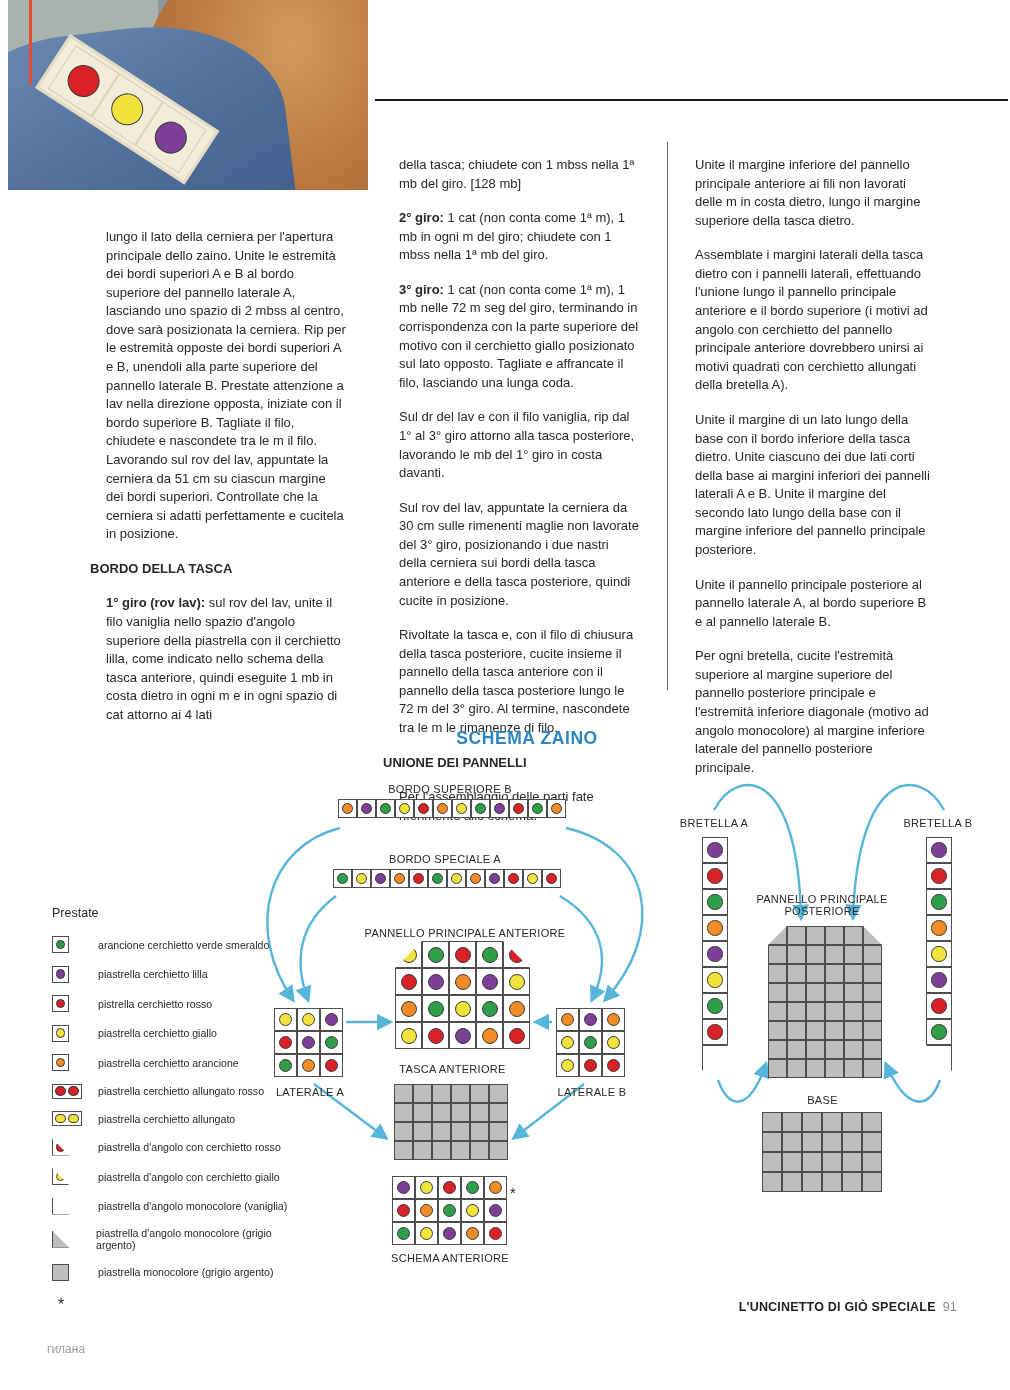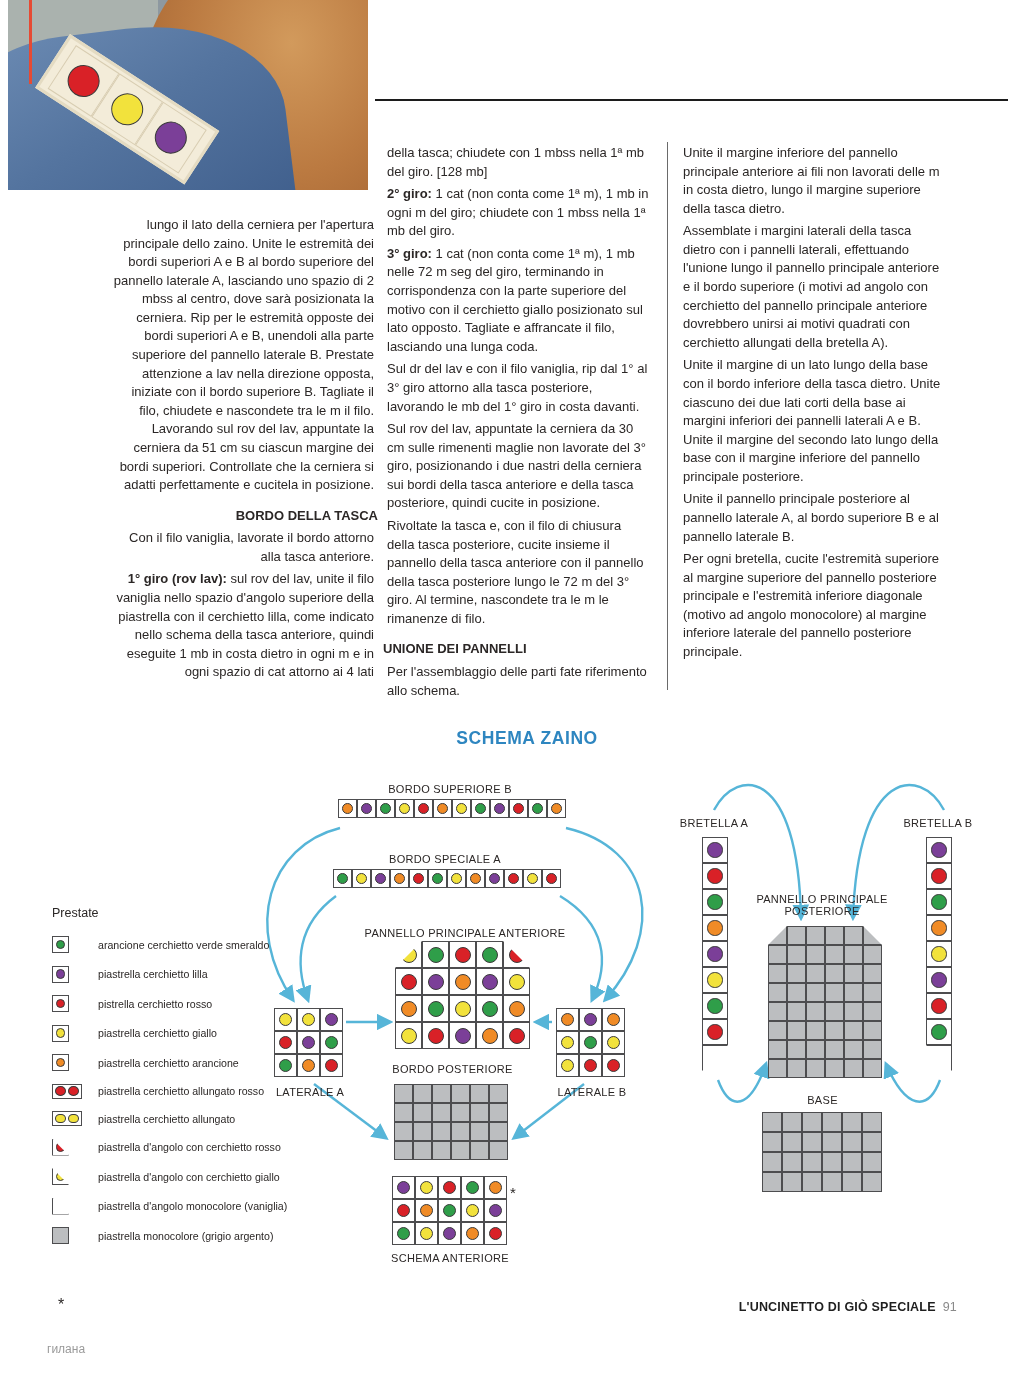--- a/index.html
+++ b/index.html
@@ -13,23 +13,23 @@
   .ph-wall{position:absolute;left:0;top:0;width:150px;height:95px;background:#aab2ae;}
   .ph-jacket{position:absolute;left:-50px;top:30px;width:330px;height:220px;background:linear-gradient(155deg,#6d8cb4 0%,#54749f 45%,#3d5c8a 100%);border-radius:35% 45% 0 0;transform:rotate(-7deg);}
   .ph-hair{position:absolute;right:-45px;top:-55px;width:270px;height:280px;background:radial-gradient(ellipse at 55% 35%, #d29a5c 0%, #bb7a41 50%, #9d5d2d 100%);border-radius:48% 36% 42% 52%;}
   .ph-strap{position:absolute;left:62px;top:34px;width:172px;height:58px;transform:rotate(33deg);transform-origin:left top;background:#f3ecd9;border:3px solid #e4dbc2;display:flex;align-items:center;justify-content:center;}
   .ph-strap .tile{background:#f3ecd9;border-color:#d8cdb2;}
 
   .top-rule{position:absolute;left:375px;top:99px;width:633px;height:2px;background:#1c1c1c;}
   .col-divider{position:absolute;left:667px;top:142px;width:1px;height:548px;background:#6a6a6a;}
 
   .col{position:absolute;width:272px;font-size:13px;line-height:1.43;}
-  .col p{margin:4px;}
+  .col p{margin:16px;}
   .col .subhead{margin:12px 0 2px 0;font-size:13px;font-weight:bold;}
-  .col1{left:106px;top:212px;text-align:right;}
+  .col1{left:90px;top:212px;}
   .col2{left:383px;top:140px;}
   .col3{left:679px;top:140px;}
 
   .schema-title{position:absolute;left:22px;top:728px;width:1010px;text-align:center;
                 font-size:17.5px;font-weight:bold;letter-spacing:.6px;color:#2e86c0;}
 
   .schema-label{position:absolute;font-size:11px;letter-spacing:.3px;text-align:center;color:#2b2726;}
 
   .grid{display:grid;gap:0;}
   .abs{position:absolute;}
@@ -76,21 +76,20 @@
         </div>
       </div>
   </div>
 
   <div class="top-rule"></div>
   <div class="col-divider"></div>
 
   <div class="col col1">
     <p>lungo il lato della cerniera per l'apertura principale dello zaino. Unite le estremità dei bordi superiori A e B al bordo superiore del pannello laterale A, lasciando uno spazio di 2 mbss al centro, dove sarà posizionata la cerniera. Rip per le estremità opposte dei bordi superiori A e B, unendoli alla parte superiore del pannello laterale B. Prestate attenzione a lav nella direzione opposta, iniziate con il bordo superiore B. Tagliate il filo, chiudete e nascondete tra le m il filo. Lavorando sul rov del lav, appuntate la cerniera da 51 cm su ciascun margine dei bordi superiori. Controllate che la cerniera si adatti perfettamente e cucitela in posizione.</p>
     <p class="subhead">BORDO DELLA TASCA</p>
-    <p>Con il filo vaniglia, lavorate il bordo attorno alla tasca anteriore.</p>
     <p><b>1° giro (rov lav):</b><span> sul rov del lav, unite il filo vaniglia nello spazio d'angolo superiore della piastrella con il cerchietto lilla, come indicato nello schema della tasca anteriore, quindi eseguite 1 mb in costa dietro in ogni m e in ogni spazio di cat attorno ai 4 lati</span></p>
   </div>
 
   <div class="col col2">
     <p>della tasca; chiudete con 1 mbss nella 1ª mb del giro. [128 mb]</p>
     <p><b>2° giro:</b><span> 1 cat (non conta come 1ª m), 1 mb in ogni m del giro; chiudete con 1 mbss nella 1ª mb del giro.</span></p>
     <p><b>3° giro:</b><span> 1 cat (non conta come 1ª m), 1 mb nelle 72 m seg del giro, terminando in corrispondenza con la parte superiore del motivo con il cerchietto giallo posizionato sul lato opposto. Tagliate e affrancate il filo, lasciando una lunga coda.</span></p>
     <p>Sul dr del lav e con il filo vaniglia, rip dal 1° al 3° giro attorno alla tasca posteriore, lavorando le mb del 1° giro in costa davanti.</p>
     <p>Sul rov del lav, appuntate la cerniera da 30 cm sulle rimenenti maglie non lavorate del 3° giro, posizionando i due nastri della cerniera sui bordi della tasca anteriore e della tasca posteriore, quindi cucite in posizione.</p>
     <p>Rivoltate la tasca e, con il filo di chiusura della tasca posteriore, cucite insieme il pannello della tasca anteriore con il pannello della tasca posteriore lungo le 72 m del 3° giro. Al termine, nascondete tra le m le rimanenze di filo.</p>
@@ -124,21 +123,21 @@
     <path class="arrow" d="M584 1084 L514 1138" fill="none" stroke="#56b5d8" stroke-width="2.4" marker-end="url(#ah)"></path>
     <path class="arrow" d="M714 810 C738 766 798 768 801 918" fill="none" stroke="#56b5d8" stroke-width="2.4" marker-end="url(#ah)"></path>
     <path class="arrow" d="M944 810 C920 766 858 768 853 918" fill="none" stroke="#56b5d8" stroke-width="2.4" marker-end="url(#ah)"></path>
     <path class="arrow" d="M718 1080 C730 1112 750 1110 766 1064" fill="none" stroke="#56b5d8" stroke-width="2.4" marker-end="url(#ah)"></path>
     <path class="arrow" d="M940 1080 C928 1112 906 1110 886 1064" fill="none" stroke="#56b5d8" stroke-width="2.4" marker-end="url(#ah)"></path>
   </svg>
 
   <div class="schema-label" style="left:335px;top:783px;width:230px;">BORDO SUPERIORE B</div>
   <div class="schema-label" style="left:330px;top:853px;width:230px;">BORDO SPECIALE A</div>
   <div class="schema-label" style="left:335px;top:927px;width:260px;">PANNELLO PRINCIPALE ANTERIORE</div>
-  <div class="schema-label" style="left:385px;top:1063px;width:135px;">BORDO POSTERIORE</div>
+  <div class="schema-label" style="left:385px;top:1063px;width:135px;">TASCA ANTERIORE</div>
   <div class="schema-label" style="left:270px;top:1086px;width:80px;">LATERALE A</div>
   <div class="schema-label" style="left:552px;top:1086px;width:80px;">LATERALE B</div>
   <div class="schema-label" style="left:380px;top:1252px;width:140px;">SCHEMA ANTERIORE</div>
   <div class="schema-label" style="left:678px;top:817px;width:72px;">BRETELLA A</div>
   <div class="schema-label" style="left:902px;top:817px;width:72px;">BRETELLA B</div>
   <div class="schema-label" style="left:752px;top:893px;width:140px;">PANNELLO PRINCIPALE POSTERIORE</div>
   <div class="schema-label" style="left:785px;top:1094px;width:75px;">BASE</div>
 
   <div class="abs grid" style="left: 338px; top: 799px; grid-template-columns: repeat(12, auto);">
       <div class="tile" style="width: 19px; height: 19px;">
@@ -620,20 +619,26 @@
       <span>piastrella d'angolo con cerchietto giallo</span>
     </div>
     <div class="legend-item">
       <span class="icon-holder grid" style="grid-template-columns: repeat(1, auto);">
           <div class="tile" style="width: 17px; height: 17px; clip-path: polygon(0px 0px, 100% 100%, 0px 100%);"></div>
         </span>
       <span>piastrella d'angolo monocolore (vaniglia)</span>
     </div>
     <div class="legend-item">
       <span class="icon-holder grid" style="grid-template-columns: repeat(1, auto);">
+          <div class="tile gray" style="width: 17px; height: 17px; clip-path: polygon(0px 0px, 100% 100%, 0px 100%);"></div>
+        </span>
+      <span>piastrella d'angolo monocolore (grigio argento)</span>
+    </div>
+    <div class="legend-item">
+      <span class="icon-holder grid" style="grid-template-columns: repeat(1, auto);">
           <div class="tile gray" style="width: 17px; height: 17px;"></div>
         </span>
       <span>piastrella monocolore (grigio argento)</span>
     </div>
   </div>
 
   <div class="asterisk" style="left:58px;top:1296px;font-size:16px;">*</div>
 
   <div class="footer">
     <span>L'UNCINETTO DI GIÒ SPECIALE</span><span class="page-num">91</span>

